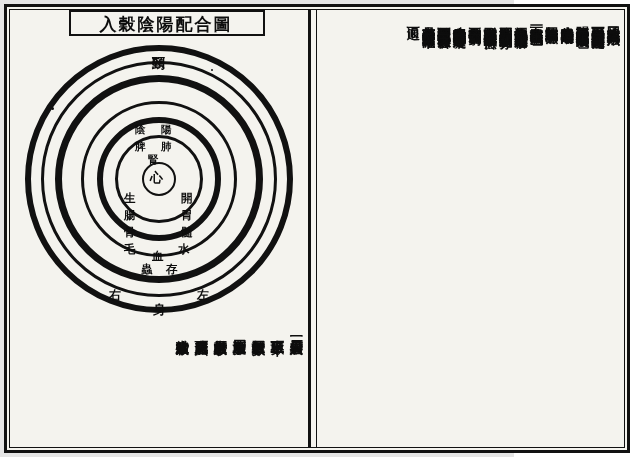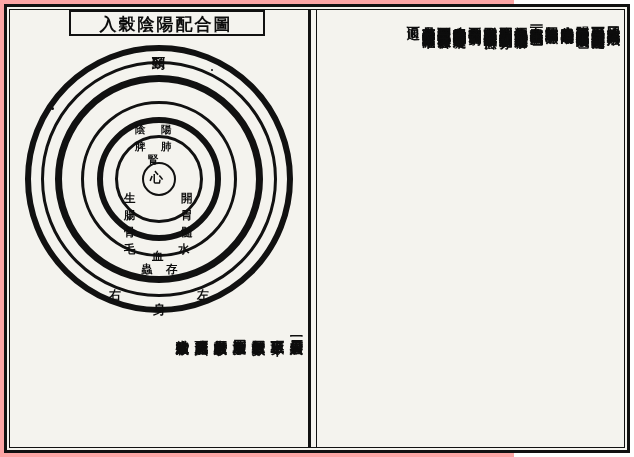--- a/index.html
+++ b/index.html
@@ -10,21 +10,21 @@
   body {
     width: 634px;
     height: 457px;
     overflow: hidden;
     font-family: "DejaVu Sans", sans-serif;
   }
   #page {
     position: relative;
     width: 514px;
     height: 457px;
-    background: #fca5a5;
+    background: #e5e5e5;
   }
   
   .page-frame {
     position: absolute;
     left: 4px;
     top: 4px;
     width: 626px;
     height: 449px;
     border: 3px solid #111;
     box-sizing: border-box;

